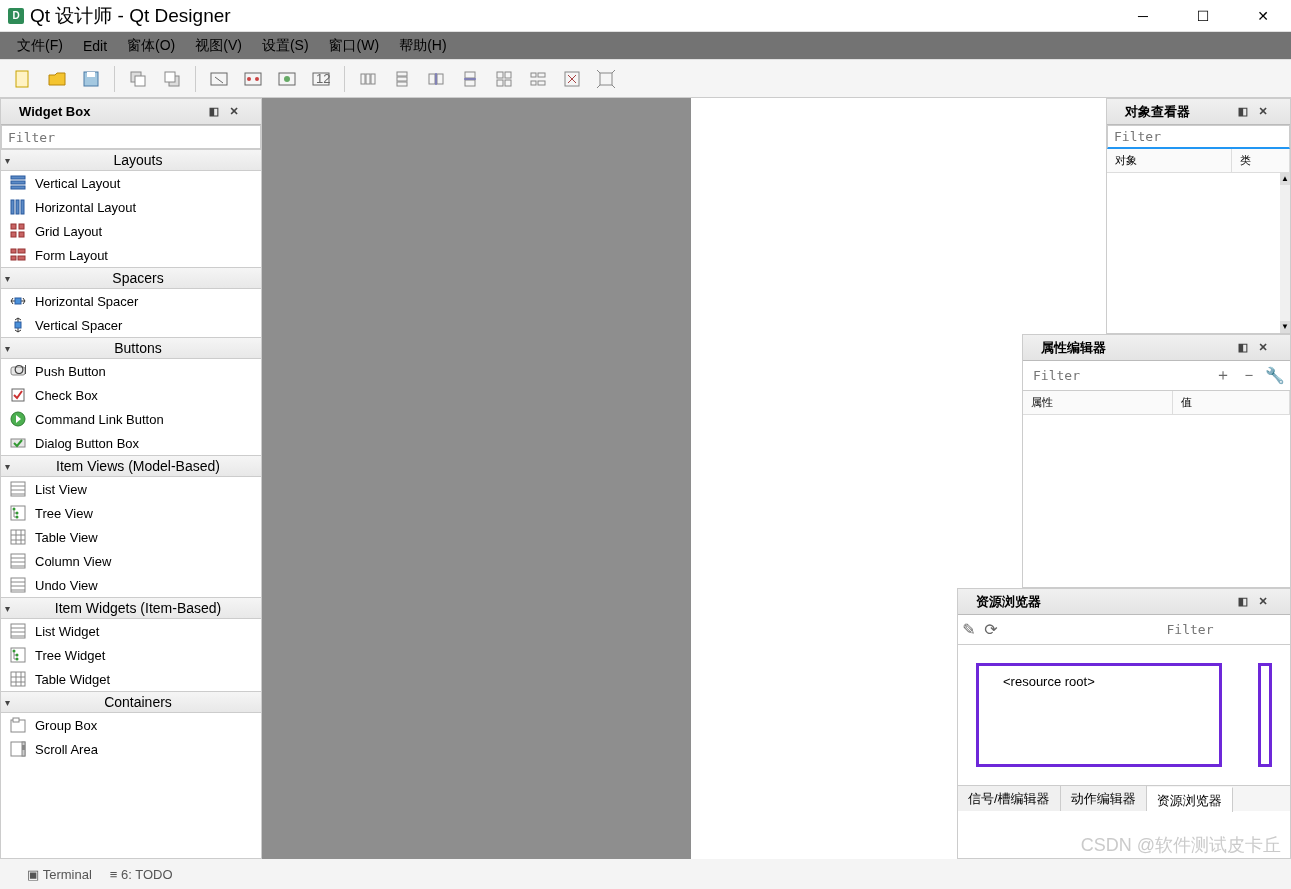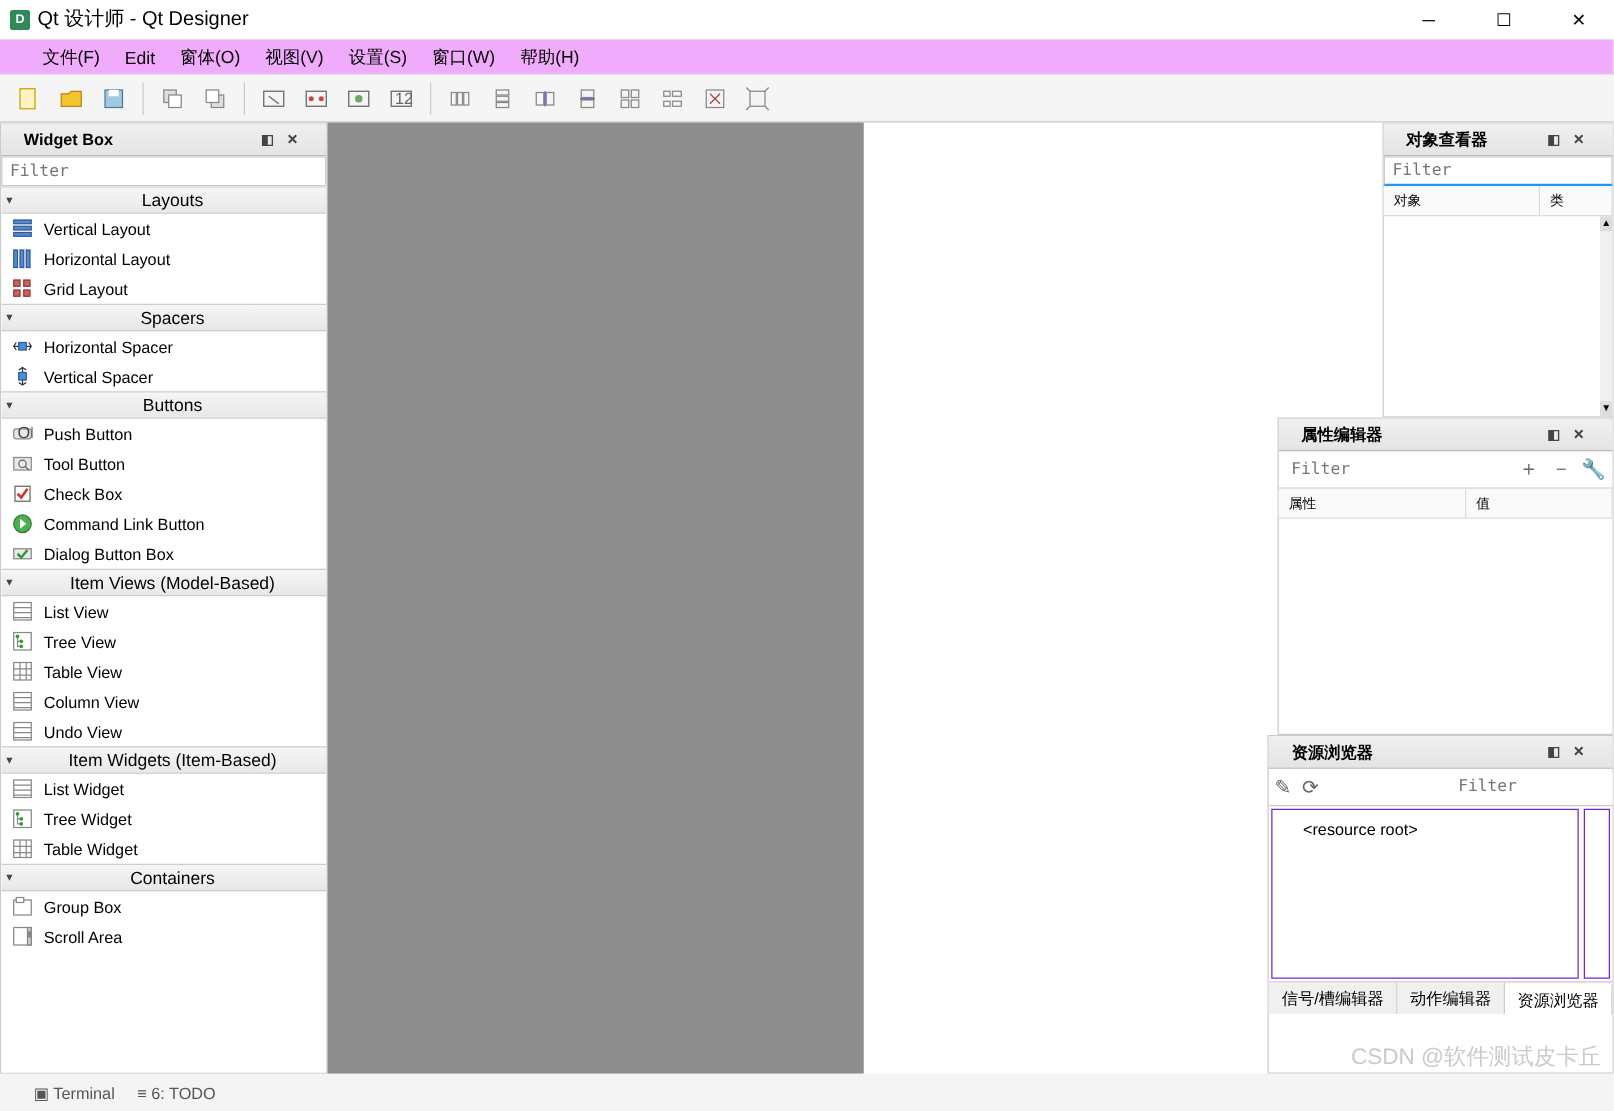--- a/index.html
+++ b/index.html
@@ -1,22 +1,22 @@
 <!DOCTYPE html>
 <html><head>
 <meta charset="utf-8">
 <style>
 * { box-sizing: border-box; margin: 0; padding: 0; font-family: "Microsoft YaHei", Arial, sans-serif; font-size: 13px; }
 body { background: #fff; width: 1291px; height: 889px; overflow: hidden; position: relative; }
 .titlebar { height: 32px; display: flex; align-items: center; padding: 0 8px; background: #fff; border-bottom: 1px solid #e0e0e0; }
 .app-icon { width: 16px; height: 16px; background: #2e8b57; border-radius: 2px; display: flex; align-items: center; justify-content: center; color: #fff; font-size: 10px; font-weight: bold; margin-right: 6px; }
-.titlebar-title { flex: 1; font-size: 16px; }
+.titlebar-title { flex: 1; font-size: 19px; }
 .win-btns { display: flex; gap: 20px; }
 .win-btn { width: 40px; height: 28px; display: flex; align-items: center; justify-content: center; cursor: pointer; font-size: 14px; }
-.menubar { height: 28px; display: flex; align-items: center; background: #f0abfc; border-bottom: 1px solid #e0e0e0; padding-left: 24px; }
+.menubar { height: 28px; display: flex; align-items: center; background: #737373; border-bottom: 1px solid #e0e0e0; padding-left: 7px; }
 .menu-item { padding: 4px 10px; cursor: pointer; font-size: 14px; }
 .toolbar { height: 38px; background: #f5f5f5; border-bottom: 1px solid #ccc; display: flex; align-items: center; padding: 0 8px; gap: 4px; }
 .tool-btn { width: 30px; height: 30px; display: flex; align-items: center; justify-content: center; cursor: pointer; border: 1px solid transparent; }
 .tool-sep { width: 1px; height: 26px; background: #ccc; margin: 0 4px; }
 .main { display: flex; height: calc(100% - 98px - 30px); }
 .dock { background: #f7f7f7; display: flex; flex-direction: column; border: 1px solid #ccc; }
 .dock-left { width: 262px; }
 .dock-right { width: 600px; display: flex; flex-direction: column; align-items: flex-end; }
 .canvas { flex: 1; background: #8e8e8e; }
 .dock-header { height: 26px; background: linear-gradient(#f0f0f0,#e4e4e4); border-bottom: 1px solid #bbb; display: flex; align-items: center; padding: 0 18px; font-size: 14px; font-weight: bold; }
@@ -32,21 +32,21 @@
 .widget-icon { width: 18px; height: 16px; margin-right: 8px; display: inline-flex; align-items:center; justify-content:center; }
 .panel { border: 1px solid #ccc; display: flex; flex-direction: column; background: #fff; }
 .panel .body { flex: 1; overflow: auto; position:relative; }
 .col-headers { display: flex; height: 24px; border-bottom: 1px solid #ddd; background: #fafafa; }
 .col-headers > div { padding: 4px 8px; border-right: 1px solid #ddd; font-size: 11px; }
 .prop-toolbar { height: 30px; display: flex; align-items: center; padding: 0 4px; border-bottom: 1px solid #ccc; gap:4px; }
 .prop-toolbar .filter-input { flex: 1; border: none; background: transparent; }
 .prop-btn { width: 22px; height: 22px; display: flex; align-items: center; justify-content: center; cursor: pointer; font-size:16px; color:#666;}
 .resource-top { height: 30px; display: flex; align-items: center; border-bottom: 1px solid #ccc; }
 .resbody { display: flex; height: 140px; }
-.resbody > div { border: 1px solid #6d28d9; margin: 2px; padding: 4px; }
+.resbody > div { border: 3px solid #6d28d9; margin: 18px; padding: 4px; }
 .restree { width: 246px; }
 .resview { flex: 1; }
 .tabbar { height: 26px; display: flex; border-top: 1px solid #ccc; background:#f5f5f5;}
 .tab { padding: 4px 10px; border-right: 1px solid #ccc; cursor: pointer; font-size: 13px; background:#f0f0f0;}
 .tab.active { background: #fff; border-top:1px solid #fff; position:relative; top:1px;}
 .bottombar { position: absolute; bottom: 0; left:0; right:0; height: 30px; background: #f4f4f4; display: flex; align-items: center; padding: 0 27px; gap: 18px; color:#555; font-size:13px;}
 .watermark { position:absolute; bottom: 32px; right:10px; color: rgba(180,180,180,0.7); font-size:18px; pointer-events:none;}
 svg { display:block; }
 .scroll-hint { position:absolute; right:0; top:0; bottom:0; width:10px; background:#f0f0f0;}
 .scroll-arrow { position:absolute; right:0; width:10px; height:12px; background:#ddd; font-size:8px; text-align:center; line-height:12px;}
@@ -228,20 +228,31 @@
           <span class="widget-icon">
             <svg width="16" height="16">
               <rect x="1" y="1" width="5" height="5" fill="#c86464" stroke="#963232"></rect>
               <rect x="9" y="1" width="5" height="5" fill="#c86464" stroke="#963232"></rect>
               <rect x="1" y="9" width="5" height="5" fill="#c86464" stroke="#963232"></rect>
               <rect x="9" y="9" width="5" height="5" fill="#c86464" stroke="#963232"></rect>
             </svg>
           </span>
           <span>Grid Layout</span>
         </div>
+        <div class="widget-item">
+          <span class="widget-icon">
+            <svg width="16" height="16">
+              <rect x="1" y="2" width="5" height="4" fill="#c86464" stroke="#963232"></rect>
+              <rect x="8" y="2" width="7" height="4" fill="#c86464" stroke="#963232"></rect>
+              <rect x="1" y="9" width="5" height="4" fill="#c86464" stroke="#963232"></rect>
+              <rect x="8" y="9" width="7" height="4" fill="#c86464" stroke="#963232"></rect>
+            </svg>
+          </span>
+          <span>Form Layout</span>
+        </div>
         <div class="category-header">
           <span class="chevron">▾</span>
           <span class="cat-label">Spacers</span>
         </div>
         <div class="widget-item">
           <span class="widget-icon">
             <svg width="16" height="16">
               <path d="M1 8 L15 8 M3 5 L1 8 L3 11 M13 5 L15 8 L13 11" stroke="#333" fill="none"></path>
               <rect x="5" y="5" width="6" height="6" fill="#4a90d9" stroke="#2a5a9e"></rect>
             </svg>
@@ -262,30 +273,20 @@
           <span class="cat-label">Buttons</span>
         </div>
         <div class="widget-item">
           <span class="widget-icon">
             <svg width="16" height="16">
               <rect x="1" y="4" width="14" height="8" rx="2" fill="#e8e8e8" stroke="#888"></rect>
               <text x="4" y="11" font-size="7" fill="#444">OK</text>
             </svg>
           </span>
           <span>Push Button</span>
-        </div>
-        <div class="widget-item">
-          <span class="widget-icon">
-            <svg width="16" height="16">
-              <rect x="1" y="3" width="14" height="10" fill="#e8e8e8" stroke="#888"></rect>
-              <circle cx="8" cy="8" r="3" fill="none" stroke="#666"></circle>
-              <line x1="10" y1="10" x2="13" y2="13" stroke="#666"></line>
-            </svg>
-          </span>
-          <span>Tool Button</span>
         </div>
         <div class="widget-item">
           <span class="widget-icon">
             <svg width="16" height="16">
               <rect x="2" y="2" width="12" height="12" fill="#fff" stroke="#666"></rect>
               <path d="M4 8 L7 11 L12 4" stroke="#c33" stroke-width="2" fill="none"></path>
             </svg>
           </span>
           <span>Check Box</span>
         </div>

